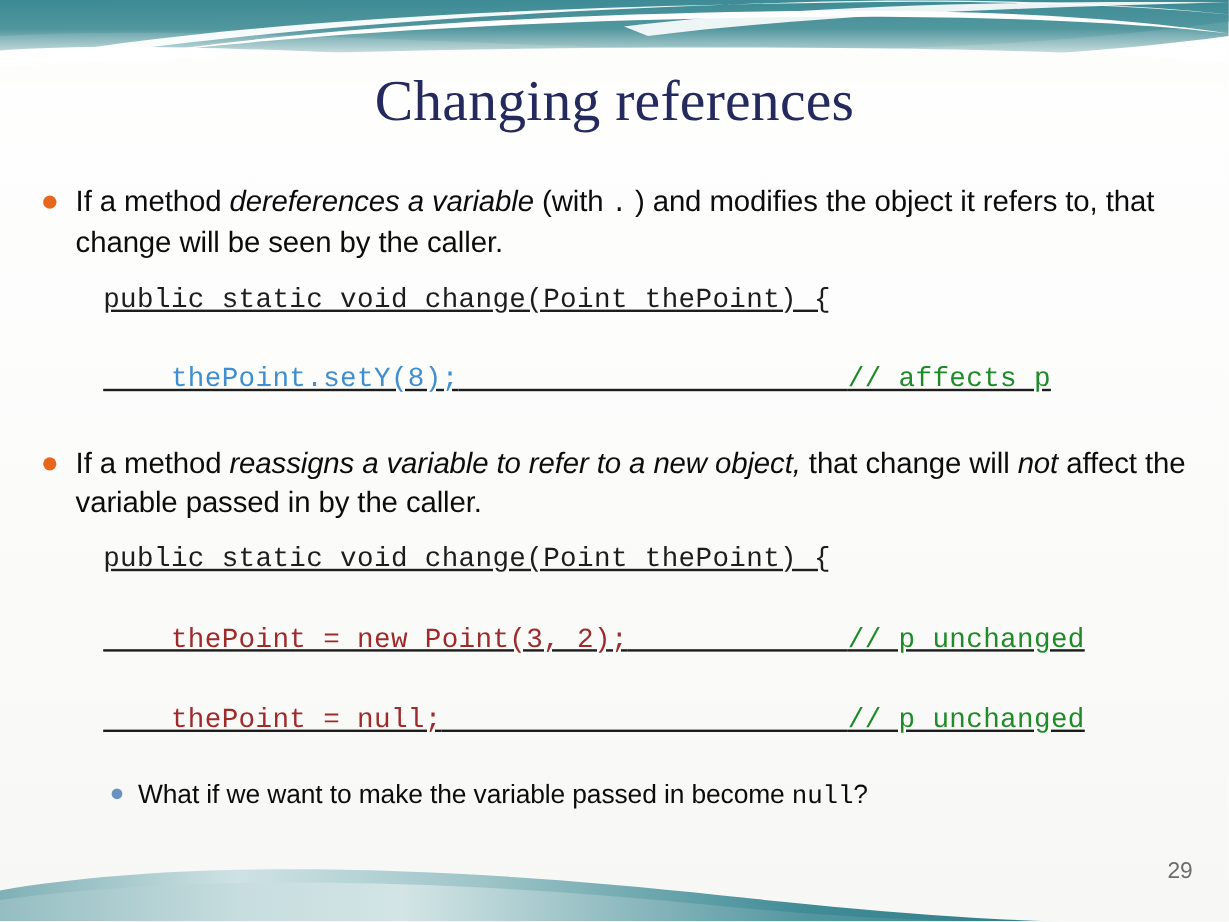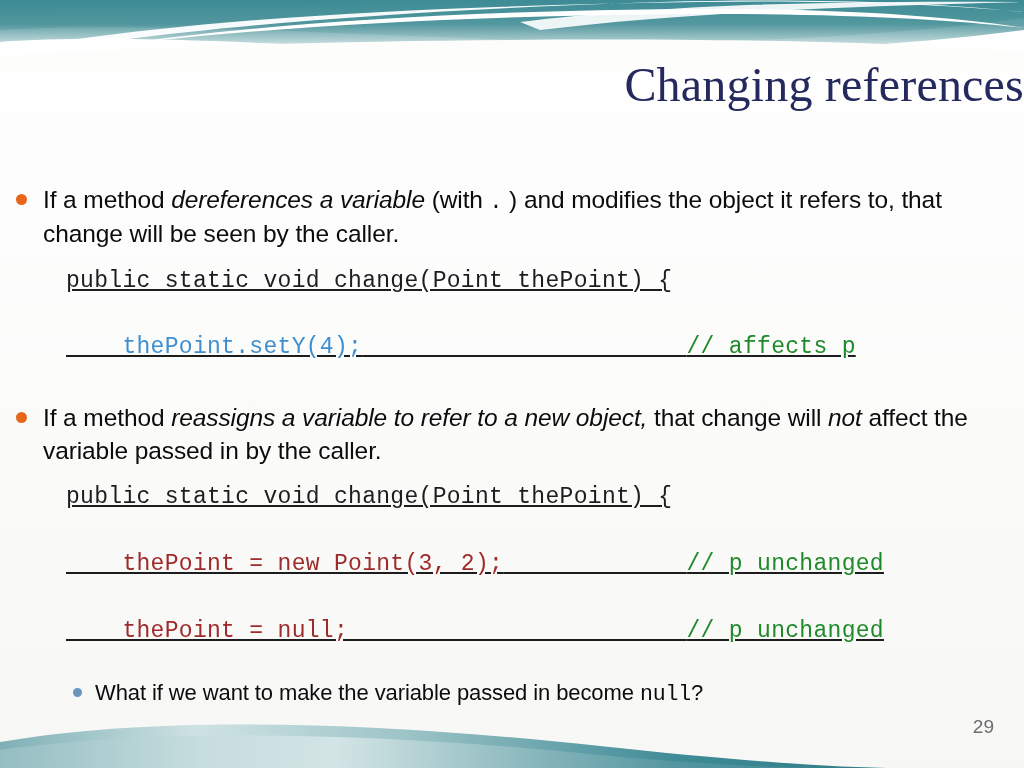--- a/index.html
+++ b/index.html
@@ -42,36 +42,35 @@
     height: 70px;
     pointer-events: none;
   }
 
   
   .title {
     position: absolute;
     top: 60px;
     left: 0;
     width: 1024px;
-    text-align: right;
+    text-align: center;
     font-family: "Liberation Serif", "DejaVu Serif", serif;
     font-size: 48px;
     line-height: 1.05;
     color: #252a5e;
     letter-spacing: 0.2px;
     white-space: nowrap;
   }
 
   
   .content {
     position: absolute;
     top: 152px;
-    left: 16px;
+    left: 36px;
     width: 972px;
-    margin-top: 31px;
   }
 
   .bullet-row {
     display: flex;
     align-items: flex-start;
   }
   .bullet-dot {
     flex: 0 0 auto;
     width: 11px;
     height: 11px;
@@ -179,21 +178,21 @@
   <div class="content">
 
     <div class="bullet-row">
       <span class="bullet-dot"></span>
       <div class="bullet-text"><span>If a method </span><i>dereferences a variable</i><span>  (with </span><span class="mono-inline">.</span><span> ) and modifies the object it refers to, that change will be seen by the caller.</span></div>
     </div>
 
     <div class="spacer-sm"></div>
 
     <div class="code"><span class="code-line"><span class="sig">public static void change(Point thePoint) {</span></span>
-<span class="code-line"><span class="blue">    thePoint.setY(4);</span><span>                       </span><span class="cmt">// affects p</span></span></div>
+<span class="code-line"><span class="blue">    thePoint.setY(8);</span><span>                       </span><span class="cmt">// affects p</span></span></div>
 
     <div class="spacer-md"></div>
 
     <div class="bullet-row">
       <span class="bullet-dot"></span>
       <div class="bullet-text"><span>If a method </span><i>reassigns a variable to refer to a new object,</i><span> that change will </span><i>not</i><span> affect the variable passed in by the caller.</span></div>
     </div>
 
     <div class="spacer-sm"></div>
 

